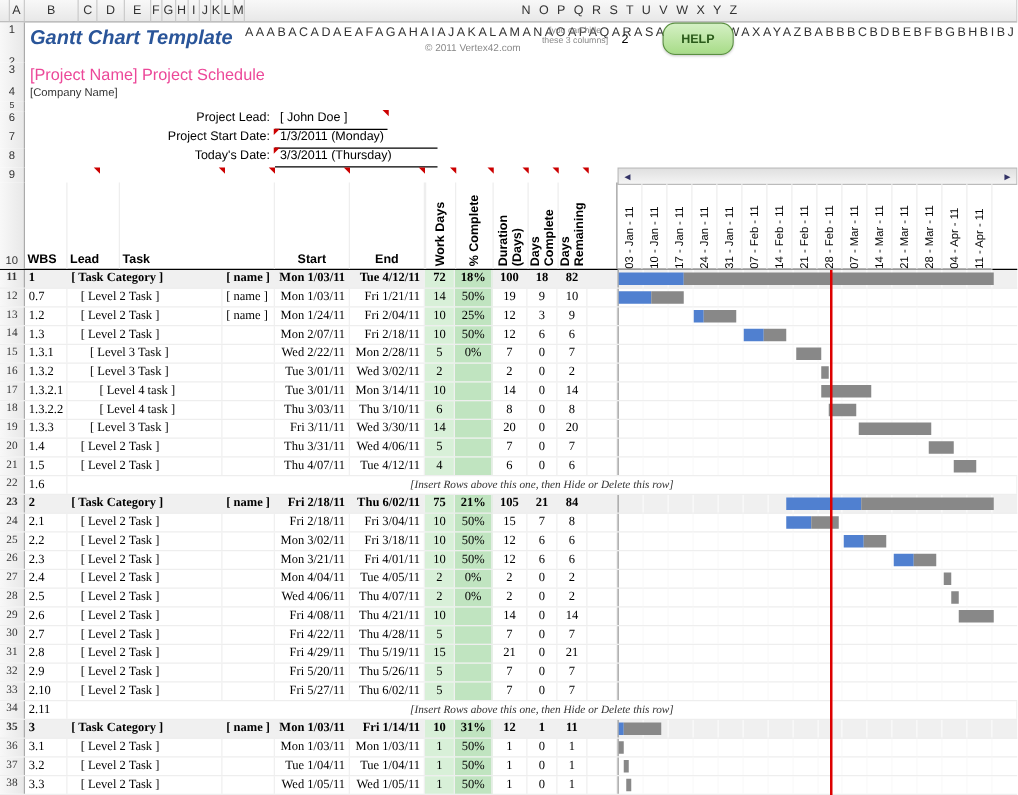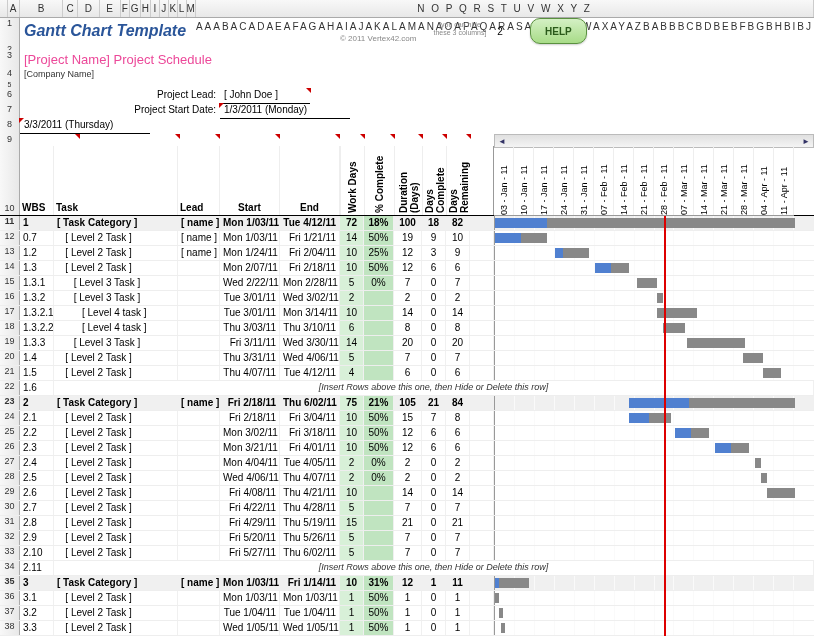--- a/index.html
+++ b/index.html
@@ -40,21 +40,21 @@
 .thdr .th.rot { writing-mode: vertical-rl; transform: rotate(180deg); align-items: center; justify-content: flex-start; padding-bottom: 4px; }
 
 
 .timeline-hdr { display: flex; height: 70px; border-bottom: 1px solid #999; }
 .timeline-hdr .dcol { width: 20px; writing-mode: vertical-rl; transform: rotate(180deg); font-size: 9px; text-align: left; padding-bottom: 4px; border-left: 1px solid #eee; display: flex; align-items: center; justify-content: flex-start; }
 
 .scroll-track { height: 14px; background: linear-gradient(#e0e0e0,#f4f4f4); border: 1px solid #bbb; display: flex; justify-content: space-between; align-items: center; }
 .scroll-btn { width: 14px; height: 12px; display: flex; align-items: center; justify-content: center; font-size: 8px; color: #336; cursor: pointer; }
 
 
-.drow { height: 15px; font-size: 10px; border-bottom: 1px solid #eee; }
+.drow { height: 15px; font-size: 10px; border-bottom: 1px solid #eee; font-family: Liberation Serif, serif; }
 .drow.cat { background: #f0f0f0; font-weight: bold; }
 .drow .c { padding: 1px 3px; border-right: 1px solid #f0f0f0; overflow: hidden; white-space: nowrap; text-overflow: clip; }
 .drow .c.num { text-align: right; }
 .drow .c.ctr { text-align: center; }
 .drow .c.grn { background: #d8f0d8; }
 .drow .c.dgrn { background: #c0e4c0; }
 .drow .ins { font-style: italic; font-size: 9px; color: #333; text-align: center; }
 
 
 .gantt { position: relative; display: flex; border-left: 1px solid #999; }
@@ -144,20 +144,21 @@
   <div class="row meta-row">
     <div class="rownum">7</div>
     <div class="area">
       <div class="meta-lbl" style="width:200px">Project Start Date:</div>
       <div class="meta-val" style="width:130px;position:relative"><span class="redtri-l"></span><span>1/3/2011 (Monday)</span></div>
     </div>
   </div>
   <div class="row meta-row">
     <div class="rownum">8</div>
     <div class="area">
+      <div class="meta-lbl" style="width:200px">Today's Date:</div>
       <div class="meta-val" style="width:130px;position:relative"><span class="redtri-l"></span><span>3/3/2011 (Thursday)</span></div>
     </div>
   </div>
 
   <div class="row" style="height:12px">
     <div class="rownum">9</div>
     <div class="area" style="position:relative">
       <div style="width:34px"></div>
         <div style="width:124px"></div>
         <div style="width:42px"></div>
@@ -185,22 +186,22 @@
       <span class="redtri" style="left:398px;top:0"></span>
       <span class="redtri" style="left:422px;top:0"></span>
       <span class="redtri" style="left:446px;top:0"></span>
     </div>
   </div>
 
   <div class="row thdr" style="border-bottom:1px solid #000">
     <div class="rownum" style="display:flex;align-items:flex-end;justify-content:center;padding-bottom:2px">10</div>
     <div class="area">
       <div class="th w-wbs">WBS</div>
+      <div class="th w-lead">Lead</div>
       <div class="th w-task">Task</div>
-      <div class="th w-lead">Lead</div>
       <div class="th w-start" style="justify-content:center">Start</div>
       <div class="th w-end" style="justify-content:center">End</div>
       <div class="th rot w-n">Work Days</div>
       <div class="th rot w-pct">% Complete</div>
       <div class="th rot w-dur">Duration (Days)</div>
       <div class="th rot w-n">Days Complete</div>
       <div class="th rot w-n">Days Remaining</div>
       <div class="th w-n" style="border-right:1px solid #999"></div>
       <div class="timeline-hdr" id="timeline-hdr">
           <div class="dcol">03 - Jan - 11</div>

